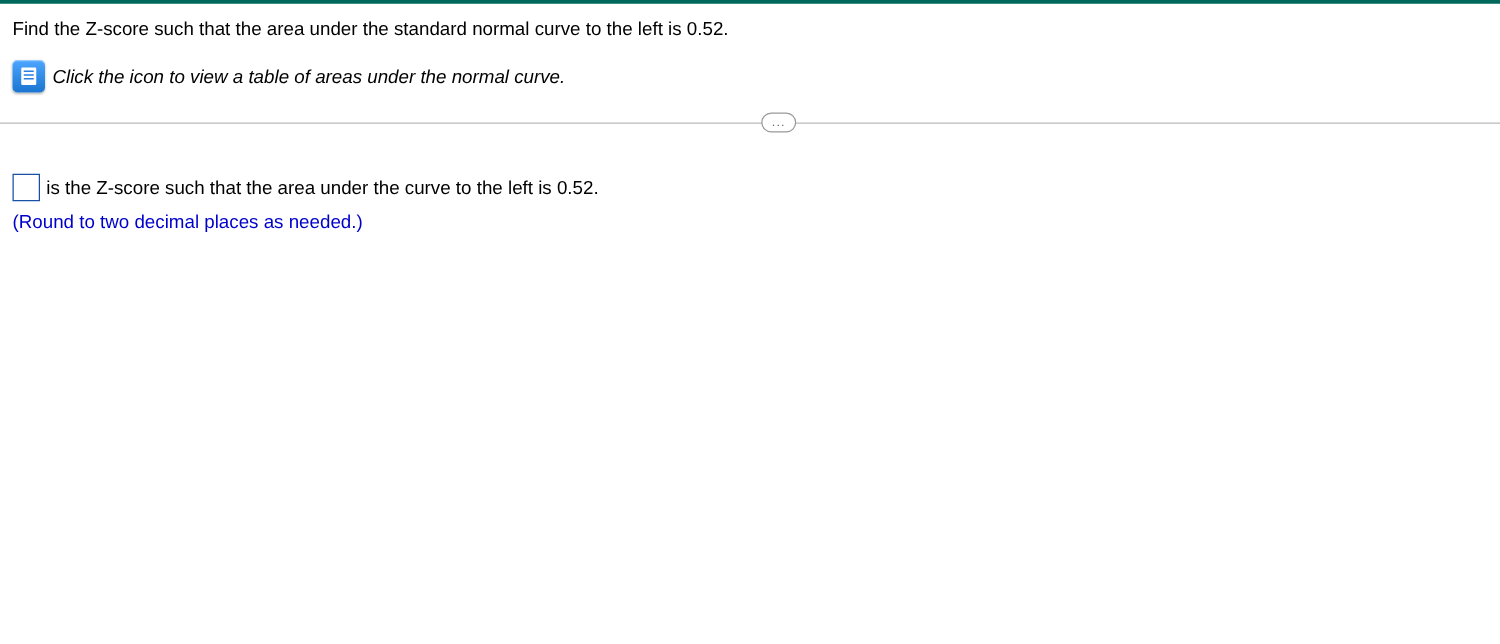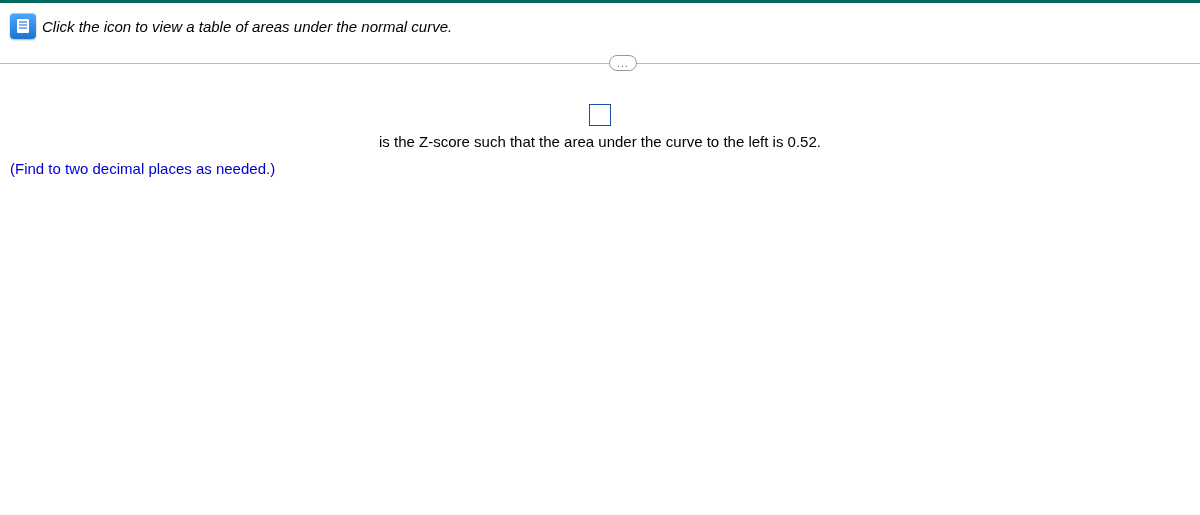--- a/index.html
+++ b/index.html
@@ -78,21 +78,20 @@
       cursor: pointer;
       font-size: 10px;
       color: #666;
       letter-spacing: 1px;
     }
     .answer-row {
       display: flex;
       align-items: center;
       gap: 5px;
       margin-bottom: 6px;
-      flex-direction: column;
     }
     .answer-input {
       width: 22px;
       height: 22px;
       border: 1px solid #1a4fa8;
       background: #fff;
       font-size: 14px;
       text-align: center;
       padding: 0;
     }
@@ -104,20 +103,21 @@
       line-height: 1.4;
     }
   </style>
 </head>
 <body>
 
 <div class="top-border"></div>
 
 <div class="content">
 
+  <div class="question-text">Find the Z-score such that the area under the standard normal curve to the left is 0.52.</div>
 
   <div class="icon-row">
     <div class="table-icon">
       <svg viewBox="0 0 16 16">
         <rect x="2" y="1" width="12" height="14" rx="1" fill="#fff"></rect>
         <line x1="4" y1="4" x2="12" y2="4" stroke="#2b7de0" stroke-width="1.2"></line>
         <line x1="4" y1="7" x2="12" y2="7" stroke="#2b7de0" stroke-width="1.2"></line>
         <line x1="4" y1="10" x2="12" y2="10" stroke="#2b7de0" stroke-width="1.2"></line>
       </svg>
     </div>
@@ -133,15 +133,15 @@
   </div>
 </div>
 
 <div class="content">
 
   <div class="answer-row">
     <input type="text" class="answer-input" value="" style="">
     <span class="answer-text">is the Z-score such that the area under the curve to the left is 0.52.</span>
   </div>
 
-  <div class="hint-text">(Find to two decimal places as needed.)</div>
+  <div class="hint-text">(Round to two decimal places as needed.)</div>
 
 </div>
 
 </body></html>

